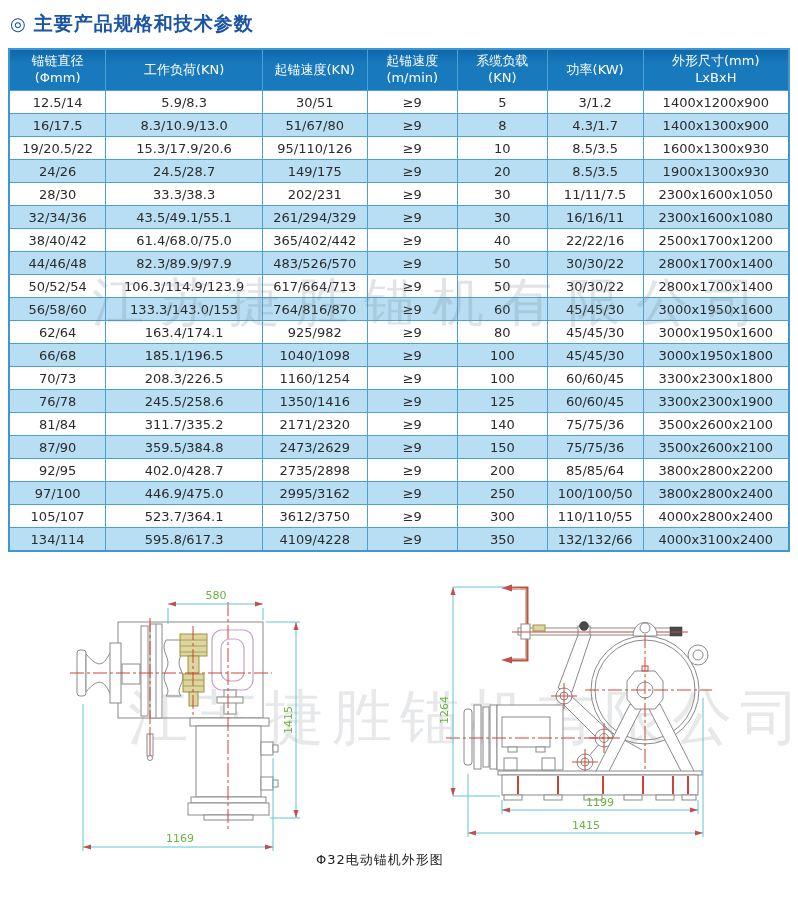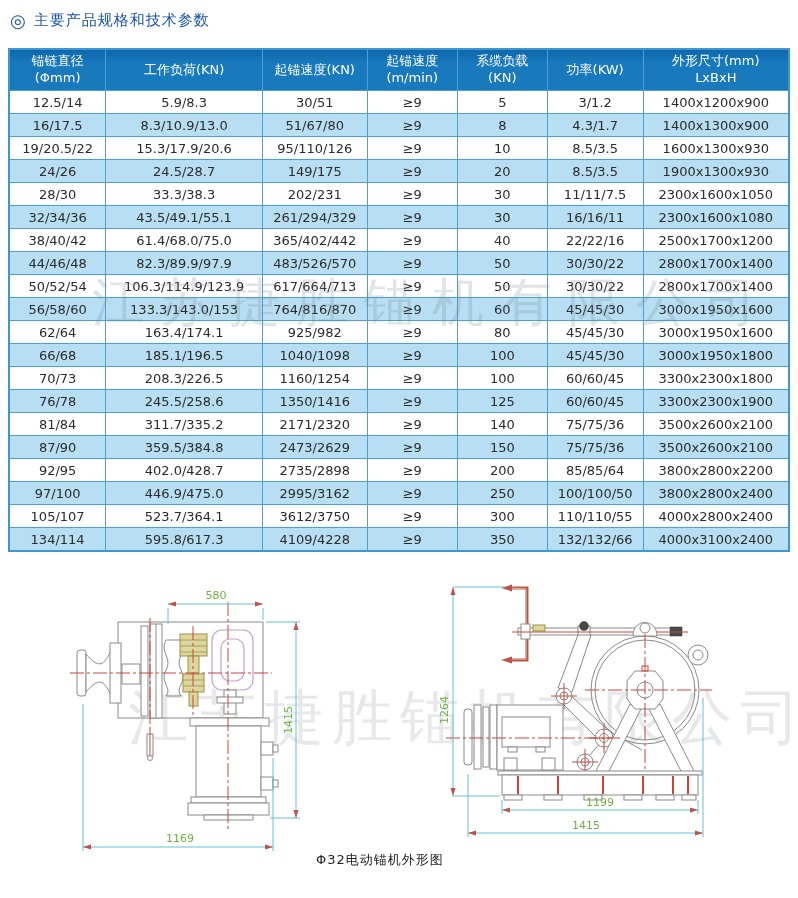--- a/index.html
+++ b/index.html
@@ -3,21 +3,21 @@
 <meta charset="utf-8">
 <style>
   html,body{margin:0;padding:0;}
   body{
     width:798px;height:898px;position:relative;overflow:hidden;
     background:#ffffff;
     font-family:"DejaVu Sans","Liberation Sans",sans-serif;
   }
   .title-row{position:absolute;left:10px;top:11px;display:flex;align-items:center;gap:8px;}
   .title-bullet{font-size:18px;color:#1a54a2;font-weight:bold;line-height:1;}
-  .title-text{font-size:15px;font-weight:normal;color:#1a54a2;letter-spacing:1px;}
+  .title-text{font-size:19px;font-weight:bold;color:#1a54a2;letter-spacing:1px;}
 
   table.spec{
     position:absolute;left:8px;top:48px;width:782px;
     border-collapse:collapse;table-layout:fixed;
     border:2px solid #3e97d0;
   }
   table.spec th{
     background:linear-gradient(180deg,#0e67ab,#1879bd 35%);
     color:#fff;font-weight:normal;font-size:13px;height:40px;
     white-space:pre-line;line-height:1.3;

